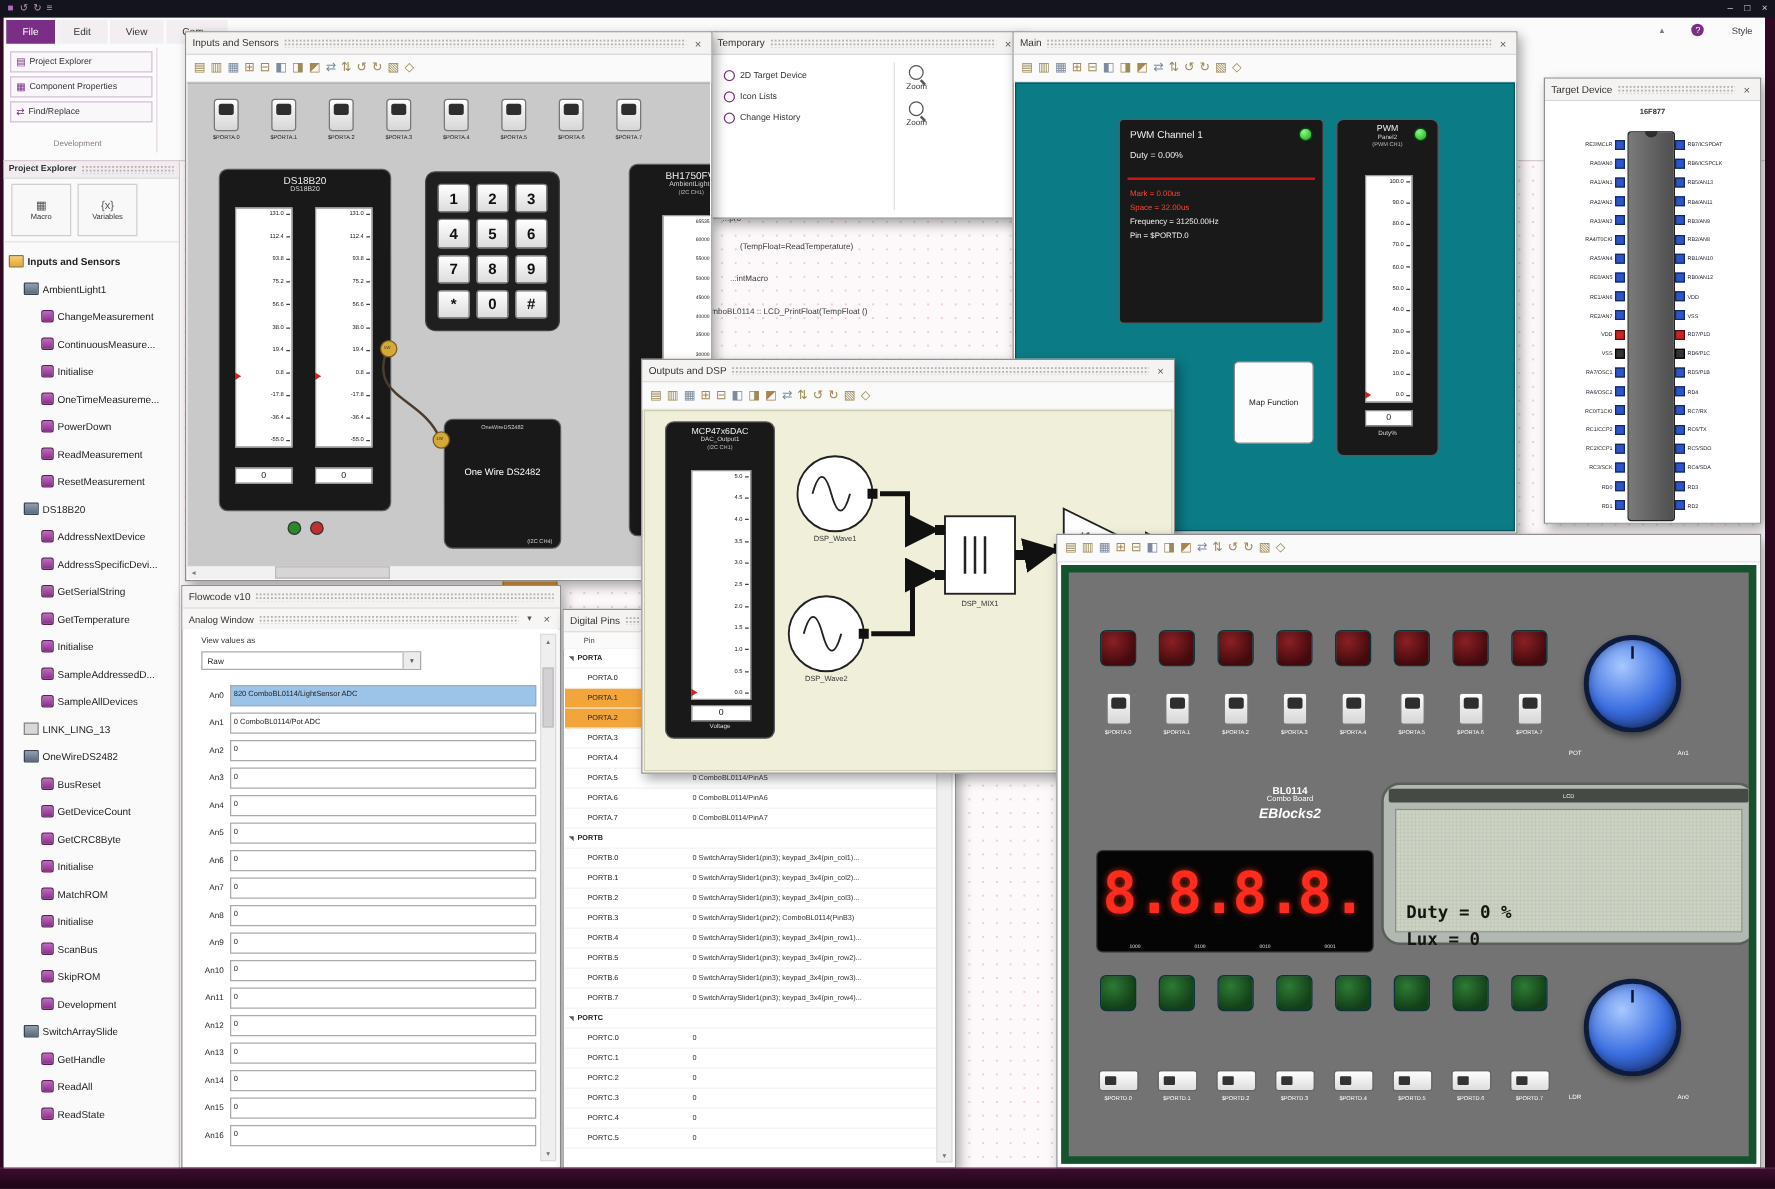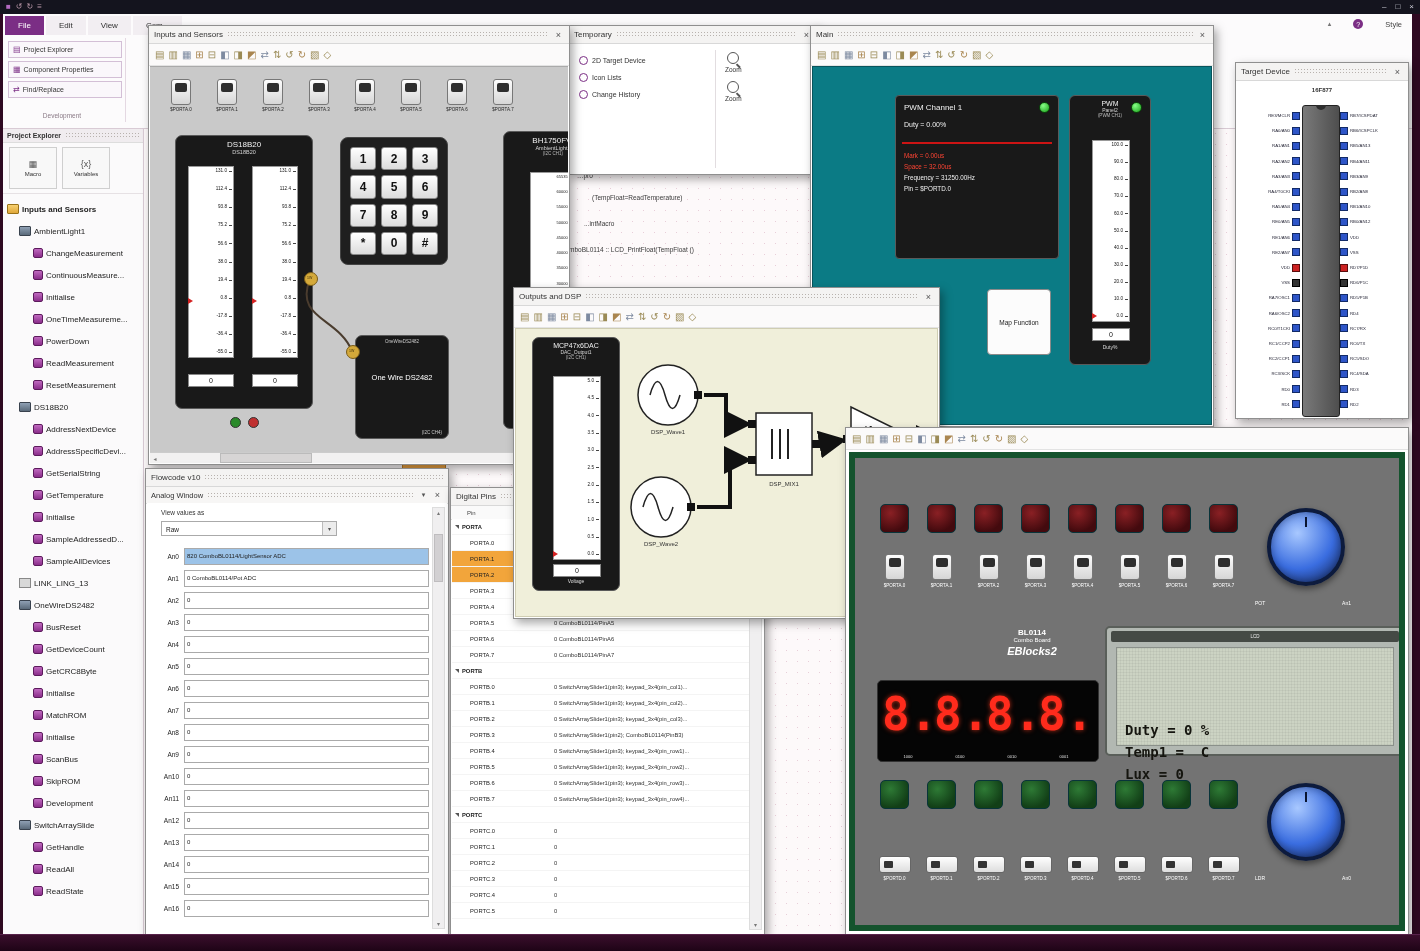--- a/index.html
+++ b/index.html
@@ -241,21 +241,21 @@
   #brand .b1{font-size:8px;font-weight:bold;}
   #brand .b2{font-size:6px;}
   #brand .b3{font-size:11px;font-weight:bold;font-style:italic;margin-top:2px;}
   #sevenseg{position:absolute;left:22px;top:222px;width:220px;height:80px;background:#050505;border:1px solid #333;border-radius:5px;}
   #ssdigits{position:absolute;left:4px;top:0;display:flex;}
   .sdigit{font-family:"DejaVu Sans Mono",monospace;font-size:46px;font-weight:bold;color:#ff2b1c;
           text-shadow:0 0 5px rgba(255,60,30,.7);line-height:66px;width:52px;text-align:center;}
   #sslabels{position:absolute;left:4px;bottom:2px;display:flex;}
   .slab{width:52px;text-align:center;font-size:4px;color:#e0e0e0;}
   #lcd{position:absolute;left:250px;top:168px;width:300px;height:130px;background:#b2b8b2;border:2px solid #5a5f5a;
-       border-radius:5px;box-sizing:border-box;}
+       border-radius:15px;box-sizing:border-box;}
   #lcdhead{position:absolute;left:4px;right:4px;top:3px;height:11px;background:#454a45;color:#eee;font-size:4.5px;
            text-align:center;line-height:11px;border-radius:2px;}
   #lcdscreen{position:absolute;left:9px;right:9px;top:19px;bottom:8px;background:#ccd3c3;border:1px solid #8a908a;
              font-family:"DejaVu Sans Mono",monospace;font-size:14px;font-weight:bold;color:#15150f;
              padding:5px 8px;line-height:22px;white-space:pre;
              background-image:linear-gradient(rgba(0,0,0,.045) 1px,transparent 1px),
                               linear-gradient(90deg,rgba(0,0,0,.045) 1px,transparent 1px);
              background-size:3px 3px;}
 </style>
 </head>
@@ -1593,21 +1593,21 @@
           <span class="slab">0100</span>
           <span class="slab">0010</span>
           <span class="slab">0001</span>
         </div>
     </div>
 
     <div id="lcd">
       <div id="lcdhead">LCD</div>
       <div id="lcdscreen">
         
-      <div class="lcdline">Duty = 0 %</div><div class="lcdline">Temp1 =  C</div><div class="lcdline">Lux = 0</div></div>
+      <div class="lcdline">Duty = 0 %</div><div class="lcdline">Lux = 0</div></div>
     </div>
 
     <div class="boardrow led-green" style="top:322px;">
 
     <div class="bcol">
           <div class="ledsq"></div>
         </div>
         <div class="bcol">
           <div class="ledsq"></div>
         </div>

